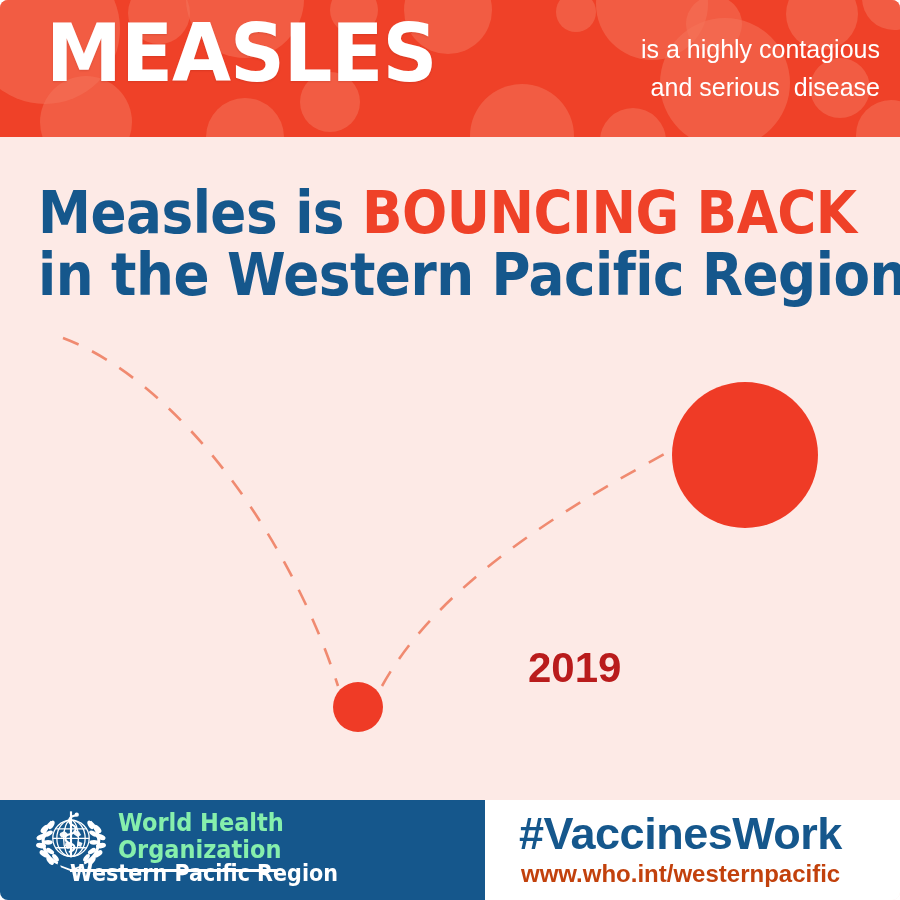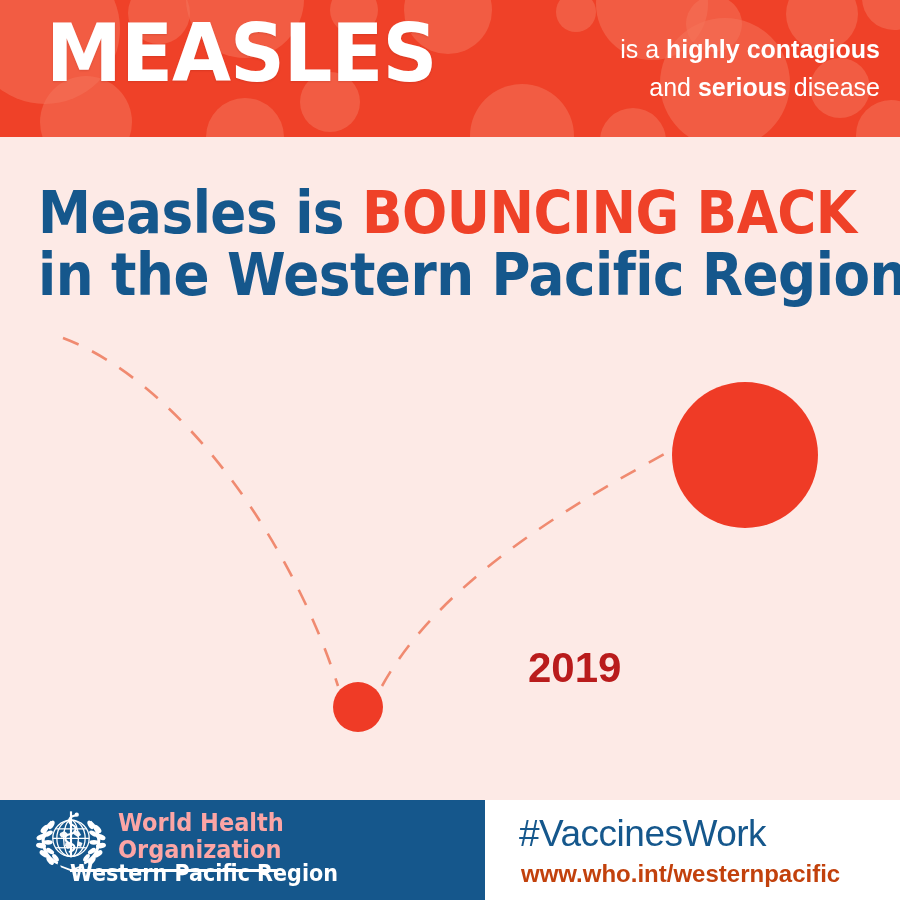--- a/index.html
+++ b/index.html
@@ -14,20 +14,21 @@
     font-family: "Liberation Sans", sans-serif;
     background: #ffffff;
   }
 
   #poster {
     position: relative;
     width: 900px;
     height: 900px;
     background: #fdeae6;
     overflow: hidden;
+    border-radius: 8px;
   }
 
   
   #header-band {
     position: absolute;
     left: 0;
     top: 0;
     width: 900px;
     height: 137px;
     background: #ef4128;
@@ -66,22 +67,22 @@
   #header-tagline {
     position: absolute;
     right: 20px;
     top: 30px;
     width: 460px;
     text-align: right;
     color: #ffffff;
     font-size: 25px;
     line-height: 38px;
   }
-  #header-tagline .light { font-weight: normal; }
-  #header-tagline .heavy { font-weight: bold; }
+  #header-tagline .light { font-weight: normal; margin-left: 7px; }
+  #header-tagline .heavy { font-weight: normal; }
   .tagline-row { display: block; white-space: nowrap; }
 
   
   #headline {
     position: absolute;
     left: 38px;
     top: 182px;
     width: 840px;
     font-family: "Liberation Sans Narrow", "DejaVu Sans Condensed", "Liberation Sans", sans-serif;
     font-weight: bold;
@@ -154,21 +155,21 @@
     position: absolute;
     left: 0;
     top: 2px;
     width: 82px;
     height: 62px;
   }
   #who-wordmark {
     position: absolute;
     left: 88px;
     top: 1px;
-    color: #fca5a5;
+    color: #86efac;
     font-family: "Liberation Sans Narrow", "DejaVu Sans Condensed", "Liberation Sans", sans-serif;
     font-weight: bold;
     font-size: 25px;
     line-height: 27px;
     white-space: nowrap;
   }
   #who-rule {
     position: absolute;
     left: 40px;
     top: 61px;
@@ -193,22 +194,22 @@
     left: 485px;
     top: 0;
     width: 415px;
     height: 100px;
   }
   #hashtag {
     position: absolute;
     left: 34px;
     top: 10px;
     color: #15578c;
-    font-weight: normal;
-    font-size: 37px;
+    font-weight: bold;
+    font-size: 45px;
     line-height: 48px;
     letter-spacing: -0.5px;
     white-space: nowrap;
   }
   #weburl {
     position: absolute;
     left: 36px;
     top: 60px;
     color: #c2410c;
     font-weight: bold;

